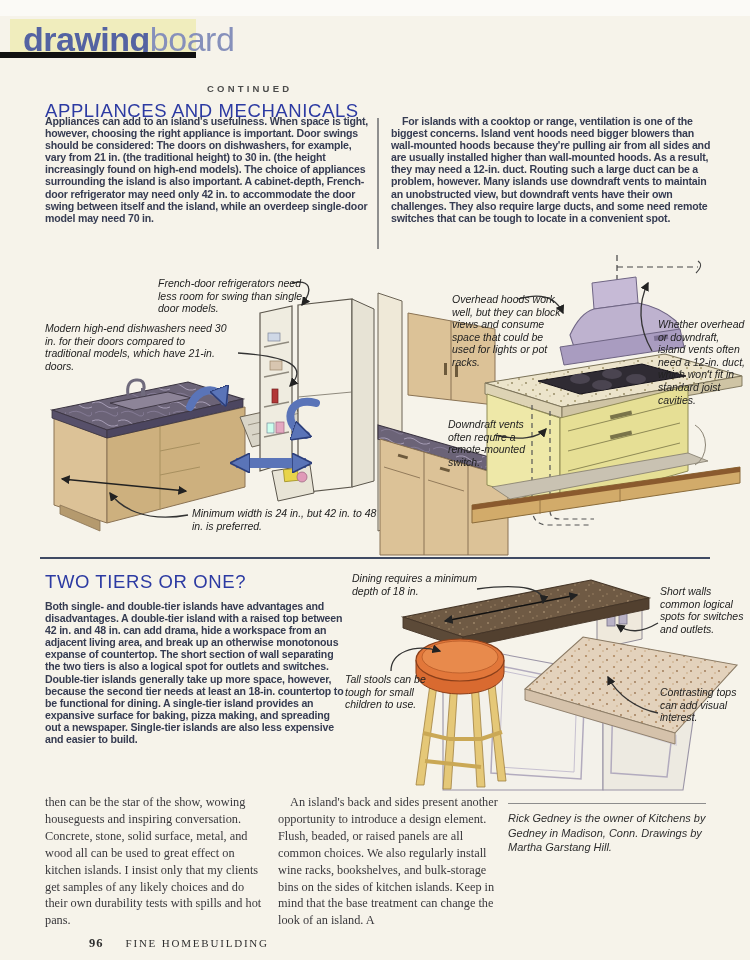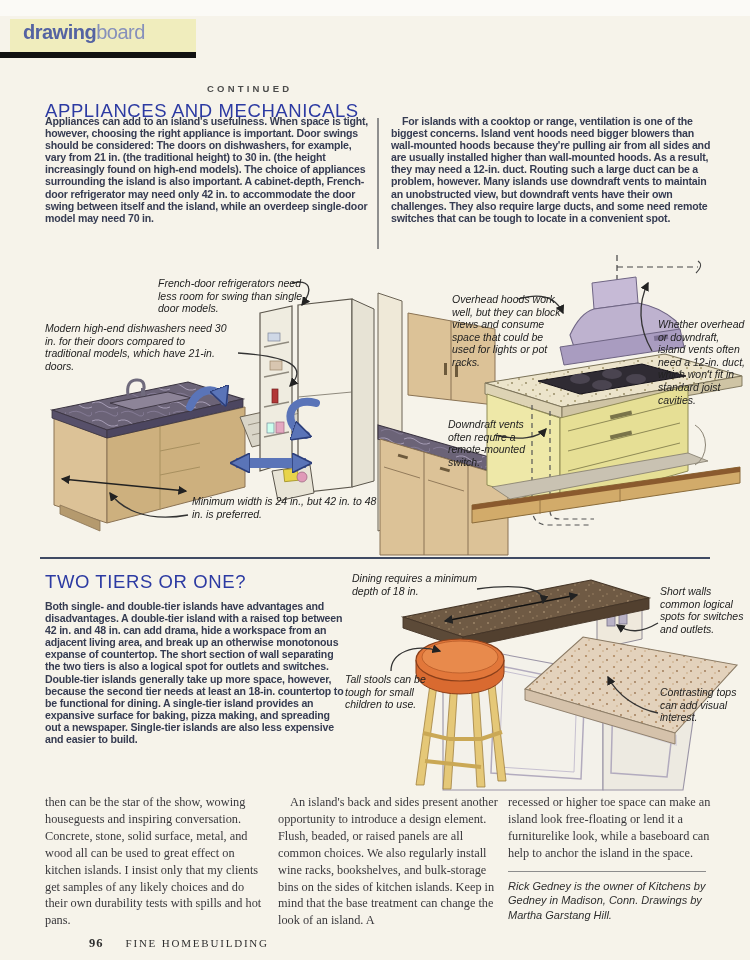--- a/index.html
+++ b/index.html
@@ -2,21 +2,21 @@
 <html><head>
 <meta charset="utf-8">
 <style>
   html,body{margin:0;padding:0;background:#e8e6e0;}
   .page{position:relative;width:750px;height:960px;background:#f6f3ea;overflow:hidden;
         font-family:"Liberation Sans",sans-serif;}
   .topband{position:absolute;left:0;top:0;width:750px;height:16px;background:#fbfaf6;}
 
   
   .logo-box{position:absolute;left:10px;top:19px;width:186px;height:34px;background:#f0edbd;}
-  .logo-text{position:absolute;left:13px;top:3px;font-size:20px;letter-spacing:-0.5px;line-height:1;}
+  .logo-text{position:absolute;left:13px;top:3px;font-size:34px;letter-spacing:-0.5px;line-height:1;}
   .logo-bold{font-weight:bold;color:#5463a2;}
   .logo-light{font-weight:normal;color:#8possible;} 
   .logo-light{color:#8690bb;}
   .logo-bar{position:absolute;left:0;top:52px;width:196px;height:6px;background:#111;}
   .continued{position:absolute;left:207px;top:47px;font-size:9.5px;font-weight:bold;
              letter-spacing:3.2px;color:#4b4b4b;margin-top:36px;}
 
   
   .sec-heading{position:absolute;font-size:18.5px;letter-spacing:0.6px;color:#2c3aa2;
                font-weight:normal;}
@@ -200,21 +200,21 @@
       <path d="M198,98 C256,102 266,114 250,131" marker-end="url(#mA)"></path>
       <path d="M148,260 C104,268 80,252 70,238" marker-end="url(#mA)"></path>
       <path d="M478,44 C502,37 516,42 523,58" marker-end="url(#mA)"></path>
       <path d="M612,96 C598,72 598,48 608,28" marker-end="url(#mA)"></path>
       <path d="M455,180 C480,186 498,183 506,174" marker-end="url(#mA)"></path>
     </g>
   </svg>
 
   <div class="callout" style="left:158px;top:277px;width:152px;">French-door refrigerators need less room for swing than single-door models.</div>
   <div class="callout" style="left:45px;top:322px;width:188px;">Modern high-end dishwashers need 30 in. for their doors compared to traditional models, which have 21-in. doors.</div>
-  <div class="callout" style="left:192px;top:495px;width:195px;">Minimum width is 24 in., but 42 in. to 48 in. is preferred.</div>
+  <div class="callout" style="left:192px;top:507px;width:195px;">Minimum width is 24 in., but 42 in. to 48 in. is preferred.</div>
   <div class="callout" style="left:452px;top:293px;width:112px;">Overhead hoods work well, but they can block views and consume space that could be used for lights or pot racks.</div>
   <div class="callout" style="left:658px;top:318px;width:88px;">Whether overhead or downdraft, island vents often need a 12-in. duct, which won't fit in standard joist cavities.</div>
   <div class="callout" style="left:448px;top:418px;width:82px;">Downdraft vents often require a remote-mounted switch.</div>
 
   <div class="rule2"></div>
   <div class="sec-heading" style="left:45px;top:571px;">TWO TIERS OR ONE?</div>
   <div class="bodycol" style="left:45px;top:600px;width:302px;">Both single- and double-tier islands have advantages and disadvantages. A double-tier island with a raised top between 42 in. and 48 in. can add drama, hide a workspace from an adjacent living area, and break up an otherwise monotonous expanse of countertop. The short section of wall separating the two tiers is also a logical spot for outlets and switches. Double-tier islands generally take up more space, however, because the second tier needs at least an 18-in. countertop to be functional for dining. A single-tier island provides an expansive surface for baking, pizza making, and spreading out a newspaper. Single-tier islands are also less expensive and easier to build.</div>
 
   <svg style="left:345px;top:565px;" width="405" height="225" viewBox="0 0 405 225">
     <defs>
@@ -282,21 +282,20 @@
   </svg>
 
   <div class="callout" style="left:352px;top:572px;width:150px;">Dining requires a minimum depth of 18 in.</div>
   <div class="callout" style="left:660px;top:585px;width:86px;">Short walls common logical spots for switches and outlets.</div>
   <div class="callout" style="left:660px;top:686px;width:86px;">Contrasting tops can add visual interest.</div>
   <div class="callout" style="left:345px;top:673px;width:92px;">Tall stools can be tough for small children to use.</div>
 
   <div class="serifcol" style="left:45px;top:794px;width:218px;">then can be the star of the show, wowing houseguests and inspiring conversation. Concrete, stone, solid surface, metal, and wood all can be used to great effect on kitchen islands. I insist only that my clients get samples of any likely choices and do their own durability tests with spills and hot pans.</div>
   <div class="serifcol indent" style="left:278px;top:794px;width:220px;text-indent:12px;">An island's back and sides present another opportunity to introduce a design element. Flush, beaded, or raised panels are all common choices. We also regularly install wine racks, bookshelves, and bulk-storage bins on the sides of kitchen islands. Keep in mind that the base treatment can change the look of an island. A</div>
   <div class="serifcol" style="left:508px;top:794px;width:210px;">
-    <span>recessed or higher toe space can make an island look free-floating or lend it a furniturelike look, while a baseboard can help to anchor the island in the space.</span>
     <div class="bio-rule"></div>
     <div class="bio">Rick Gedney is the owner of Kitchens by Gedney in Madison, Conn. Drawings by Martha Garstang Hill.</div>
   </div>
 
   <div class="footer">
     <span class="pagenum">96</span><span class="mag">FINE HOMEBUILDING</span>
   </div>
 </div>
 
 </body></html>

